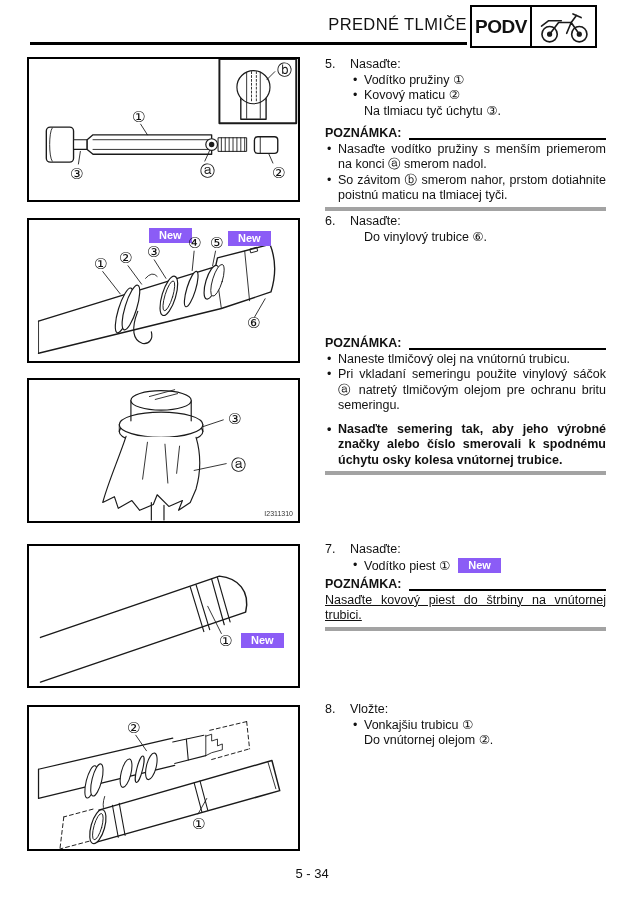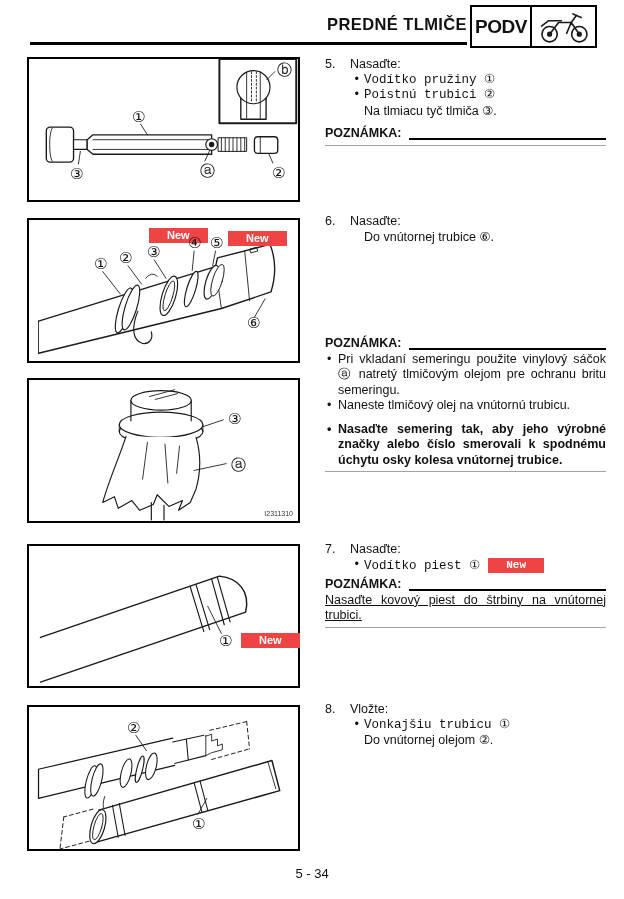--- a/index.html
+++ b/index.html
@@ -7,54 +7,54 @@
   body {
     width: 624px; height: 899px; position: relative;
     font-family: "Liberation Sans", "DejaVu Sans", sans-serif;
     color: #111; font-size: 12.5px; line-height: 15.5px;
     -webkit-font-smoothing: antialiased;
   }
   .page { position: absolute; inset: 0; background: #fff; overflow: hidden; }
 
   
   .title { position: absolute; top: 17px; left: 30px; width: 437px;
-           text-align: right; font-size: 16.5px; font-weight: bold; letter-spacing: .4px; }
+           text-align: right; font-size: 16.5px; font-weight: normal; letter-spacing: .4px; }
   .title-rule { position: absolute; top: 42px; left: 30px; width: 437px; height: 3px; background: #000; }
   .tag-box { position: absolute; top: 5px; left: 470px; width: 127px; height: 43px;
              border: 2px solid #000; display: flex; background: #fff; }
   .tag-text { width: 60px; display: flex; align-items: center; justify-content: center;
               font-weight: bold; font-size: 19px; border-right: 2px solid #000; letter-spacing: -0.5px; }
   .tag-icon { flex: 1; display: flex; align-items: center; justify-content: center; }
 
   
   .figure { position: absolute; left: 27px; width: 273px; border: 2.5px solid #000; background: #fff; }
   #fig1 { top: 57px;  height: 145px; }
   #fig2 { top: 218px; height: 145px; }
   #fig3 { top: 378px; height: 145px; }
   #fig4 { top: 544px; height: 144px; }
   #fig5 { top: 705px; height: 146px; }
   .figure svg { position: absolute; inset: 0; width: 100%; height: 100%; }
   .fig-label { position: absolute; font-size: 15px; line-height: 15px; color: #111;
                font-family: "DejaVu Sans", sans-serif; }
   .fig-code { position: absolute; right: 5px; bottom: 3px; font-size: 7px; line-height: 8px; color: #333; }
-  .new-badge { display: inline-block; background: #ef4444; color: #fff; font-weight: bold;
-               font-size: 11px; line-height: 15px; padding: 0 18px; vertical-align: 1px; }
+  .new-badge { display: inline-block; background: #8b5cf6; color: #fff; font-weight: bold;
+               font-size: 11px; line-height: 15px; padding: 0 10px; vertical-align: 1px; }
   .fig-badge { position: absolute; }
 
   
   .rblock { position: absolute; left: 325px; width: 281px; }
   .step-head { display: flex; }
   .step-num { width: 25px; flex: none; }
   .step ul { list-style: none; padding-left: 27px; }
-  .step li { position: relative; padding-left: 12px; font-family: Liberation Mono, monospace; }
+  .step li { position: relative; padding-left: 12px; }
   .step li::before { content: "•"; position: absolute; left: 1px; }
   .step .cont { padding-left: 39px; }
   .step .new-badge { margin-left: 12px; }
 
-  .note { border-bottom: 1px solid #a3a3a3; padding-bottom: 3px; }
+  .note { border-bottom: 4px solid #a3a3a3; padding-bottom: 3px; }
   .note-head { display: flex; font-weight: bold; }
   .note-head .rule { flex: 1; border-bottom: 2.5px solid #000; margin: 0 0 2px 8px; }
   .note ul { list-style: none; }
   .note li { position: relative; padding-left: 13px; text-align: justify; }
   .note li::before { content: "•"; position: absolute; left: 2px; }
   .note li.bold { font-weight: bold; margin-top: 8px; }
   .note .plain { text-align: justify; text-decoration: underline; }
 
   .footer { position: absolute; top: 866px; left: 0; width: 624px; text-align: center; font-size: 13px; }
 
@@ -243,50 +243,52 @@
     <span class="fig-label" style="left:163px; top:110px;">①</span>
   </div>
 
   <div class="rblock step" style="top:57px;">
     <div class="step-head">
       <span class="step-num">5.</span>
       <span>Nasaďte:</span>
     </div>
     <ul>
       <li><span>Vodítko pružiny ①</span></li>
-      <li><span>Poistnú trubici ②</span></li>
-    </ul>
-    <div class="cont">Na tlmiacu tyč tlmiča ③.</div>
+      <li><span>Kovový maticu ②</span></li>
+    </ul>
+    <div class="cont">Na tlmiacu tyč úchytu ③.</div>
   </div>
 
   <div class="rblock note" style="top:126px;">
     <div class="note-head">
       <span>POZNÁMKA:</span>
       <span class="rule"></span>
     </div>
     <ul>
+      <li><span>Nasaďte vodítko pružiny s menším priemerom na konci ⓐ smerom nadol.</span></li>
+      <li><span>So závitom ⓑ smerom nahor, prstom dotiahnite poistnú maticu na tlmiacej tyči.</span></li>
     </ul>
   </div>
 
   <div class="rblock step" style="top:214px;">
     <div class="step-head">
       <span class="step-num">6.</span>
       <span>Nasaďte:</span>
     </div>
-    <div class="cont">Do vnútornej trubice ⑥.</div>
+    <div class="cont">Do vinylový trubice ⑥.</div>
   </div>
 
   <div class="rblock note" style="top:336px;">
     <div class="note-head">
       <span>POZNÁMKA:</span>
       <span class="rule"></span>
     </div>
     <ul>
+      <li><span>Naneste tlmičový olej na vnútornú trubicu.</span></li>
       <li><span>Pri vkladaní semeringu použite vinylový sáčok ⓐ natretý tlmičovým olejom pre ochranu britu semeringu.</span></li>
-      <li><span>Naneste tlmičový olej na vnútornú trubicu.</span></li>
       <li class="bold"><span>Nasaďte semering tak, aby jeho výrobné značky alebo číslo smerovali k spodnému úchytu osky kolesa vnútornej trubice.</span></li>
     </ul>
   </div>
 
   <div class="rblock step" style="top:542px;">
     <div class="step-head">
       <span class="step-num">7.</span>
       <span>Nasaďte:</span>
     </div>
     <ul>

